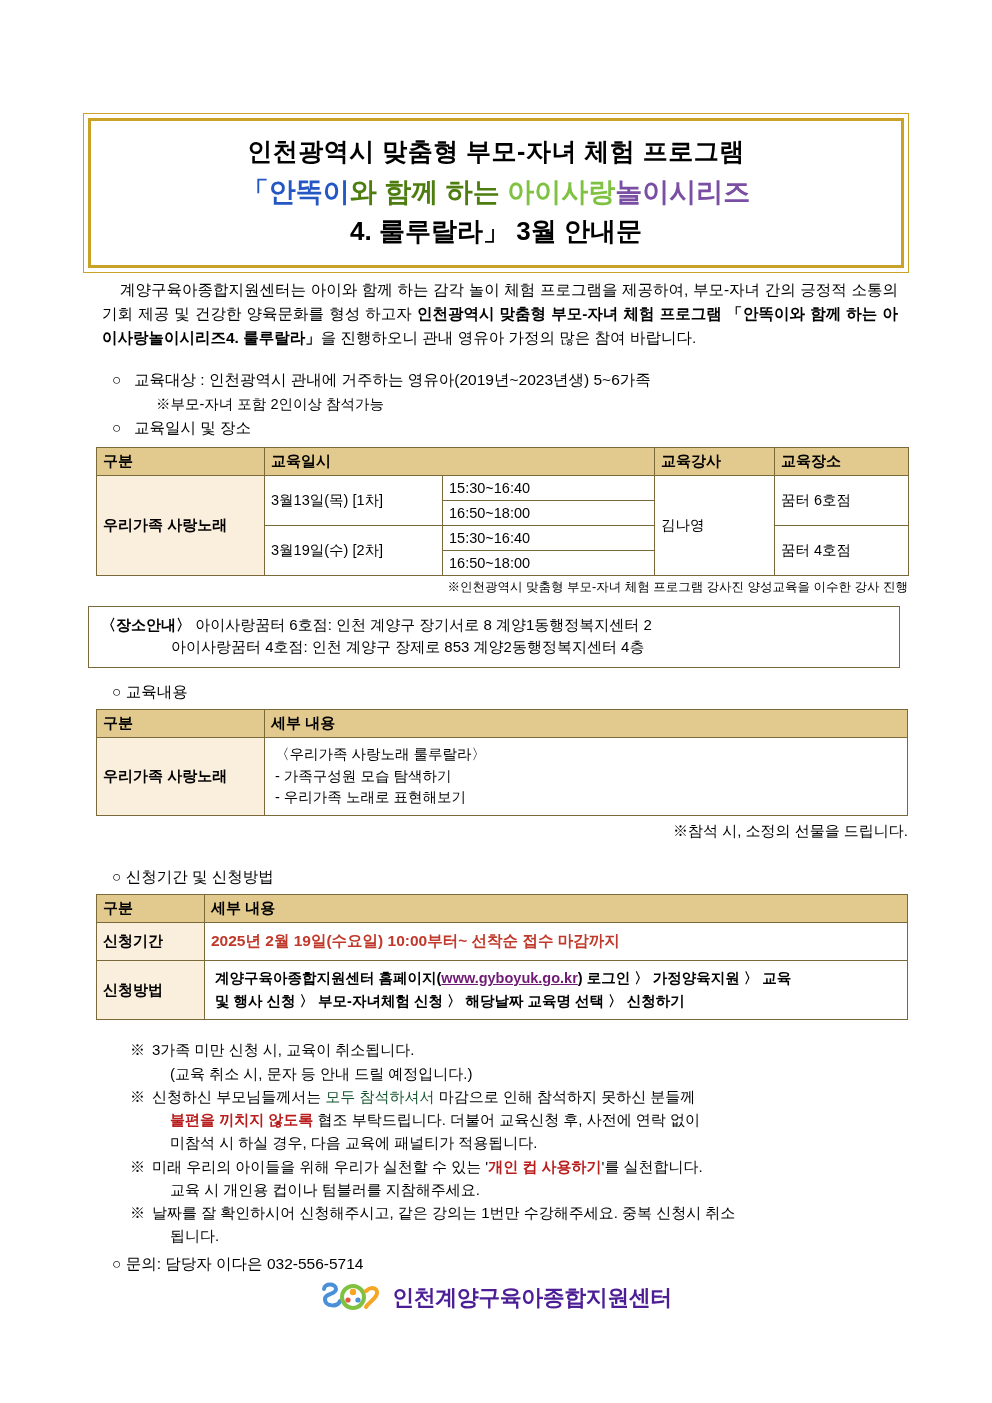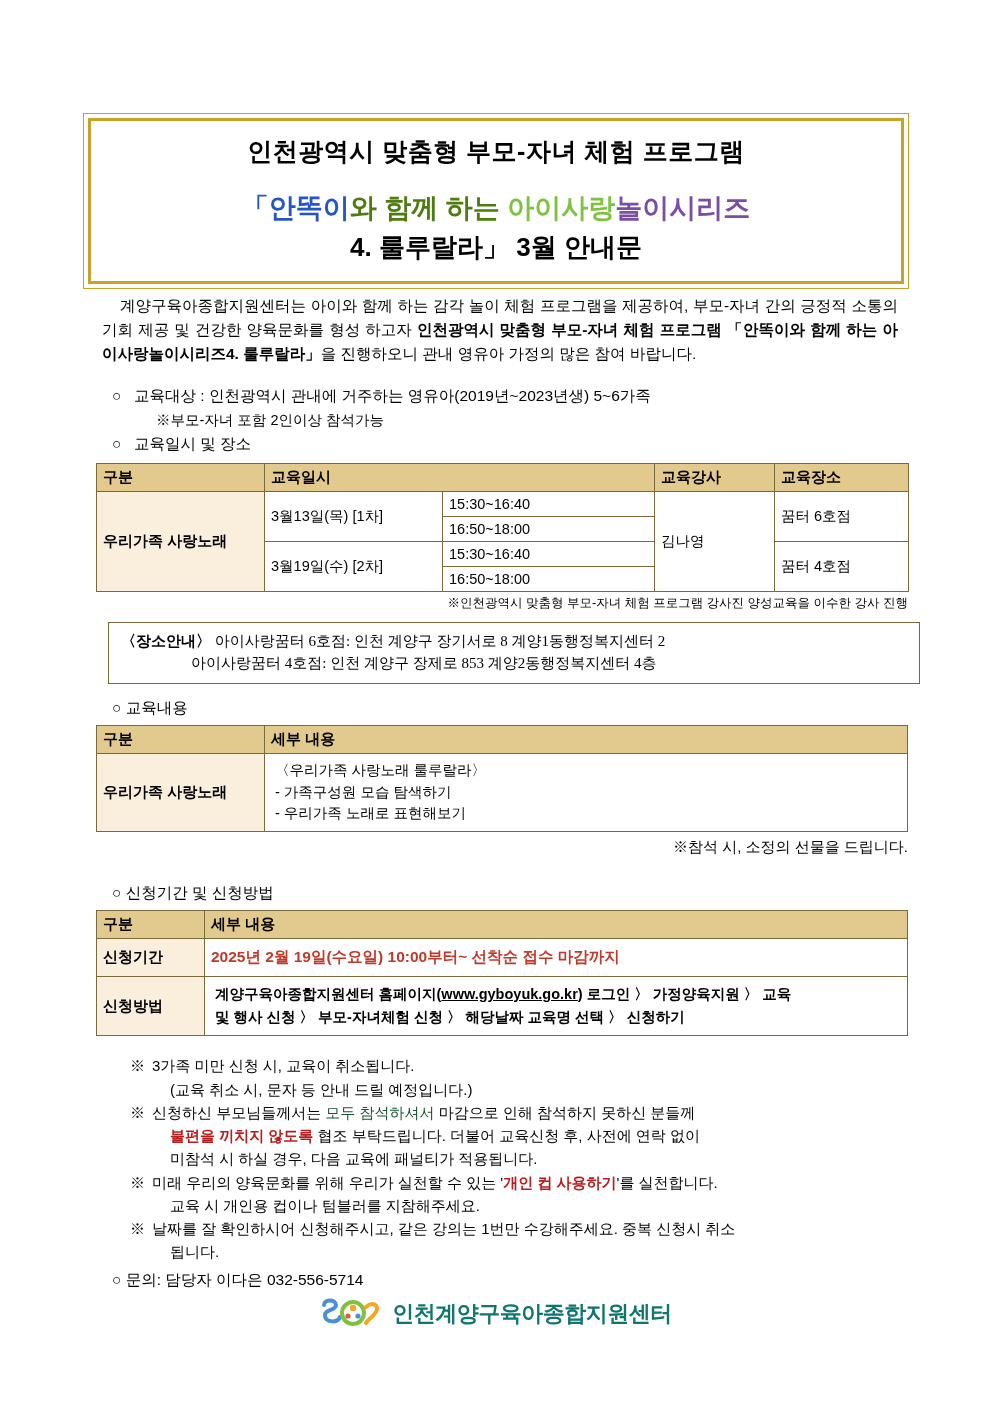--- a/index.html
+++ b/index.html
@@ -29,21 +29,21 @@
     border: 3px solid #c9a227;
     outline: 1px solid #c9a227;
     outline-offset: 4px;
     padding: 14px 10px 16px;
     text-align: center;
   }
   .title-line1 {
     font-size: 25px;
     font-weight: bold;
     letter-spacing: 0.5px;
-    margin-bottom: 22px;
+    margin-bottom: 6px;
   }
   .title-line2 {
     font-size: 27px;
     font-weight: bold;
     margin-bottom: 4px;
   }
   .title-line3 {
     font-size: 26px;
     font-weight: bold;
   }
@@ -118,28 +118,27 @@
     width: 812px;
     margin-left: 8px;
     text-align: right;
     font-size: 12.5px;
     margin-top: 3px;
   }
 
   
   .place-box {
     width: 812px;
-    margin-left: 20px;
+    margin-left: 0;
     margin-top: 10px;
     border: 1px solid #7a6a3a;
     font-size: 15px;
     padding: 7px 10px 8px 12px;
     line-height: 1.5;
     box-sizing: border-box;
-    font-family: Liberation Serif, serif;
   }
   .place-box .ln2 { padding-left: 70px; }
 
   .tbl2 { margin-top: 6px; }
   .tbl2 td.detail {
     text-align: left;
     padding: 6px 10px;
     line-height: 1.5;
   }
   .note-right2 {
@@ -157,21 +156,21 @@
     font-size: 15.5px;
     padding: 8px 6px;
   }
   .tbl3 td.apply-method {
     text-align: left;
     font-size: 14.5px;
     line-height: 1.6;
     padding: 6px 10px;
     font-weight: bold;
   }
-  .tbl3 td.apply-method .link { color: #000000; text-decoration: underline; }
+  .tbl3 td.apply-method .link { color: #701a75; text-decoration: underline; }
 
   
   .notice {
     margin-top: 18px;
     padding-left: 24px;
     font-size: 15px;
     line-height: 1.55;
   }
   .notice-item {
     display: flex;
@@ -200,21 +199,21 @@
     gap: 10px;
   }
   .logo-mark {
     position: relative;
     width: 62px;
     height: 34px;
   }
   .logo-text {
     font-size: 22px;
     font-weight: bold;
-    color: #0f766e;
+    color: #4c1d95;
     letter-spacing: -0.5px;
   }
 </style>
 </head>
 <body>
 
 <div class="page">
 
   <div class="title-box">
     <div class="title-line1">인천광역시 맞춤형 부모-자녀 체험 프로그램</div>
@@ -338,21 +337,21 @@
 
     <div class="notice-item">
       <span class="notice-mark">※</span>
       <span><span>신청하신 부모님들께서는 </span><span class="red-b">모두 참석하셔서</span><span> 마감으로 인해 참석하지 못하신 분들께</span></span>
     </div>
     <div class="notice-sub"><span class="blue-b">불편을 끼치지 않도록</span><span> 협조 부탁드립니다. 더불어 교육신청 후, 사전에 연락 없이</span></div>
     <div class="notice-sub">미참석 시 하실 경우, 다음 교육에 패널티가 적용됩니다.</div>
 
     <div class="notice-item">
       <span class="notice-mark">※</span>
-      <span><span>미래 우리의 양육문화를 위해 우리가 실천할 수 있는 '</span><span class="blue-b">개인 컵 사용하기</span><span>'를 실천합니다.</span></span>
+      <span><span>미래 우리의 아이들을 위해 우리가 실천할 수 있는 '</span><span class="blue-b">개인 컵 사용하기</span><span>'를 실천합니다.</span></span>
     </div>
     <div class="notice-sub">교육 시 개인용 컵이나 텀블러를 지참해주세요.</div>
 
     <div class="notice-item">
       <span class="notice-mark">※</span>
       <span>날짜를 잘 확인하시어 신청해주시고, 같은 강의는 1번만 수강해주세요. 중복 신청시 취소</span>
     </div>
     <div class="notice-sub">됩니다.</div>
   </div>
 

